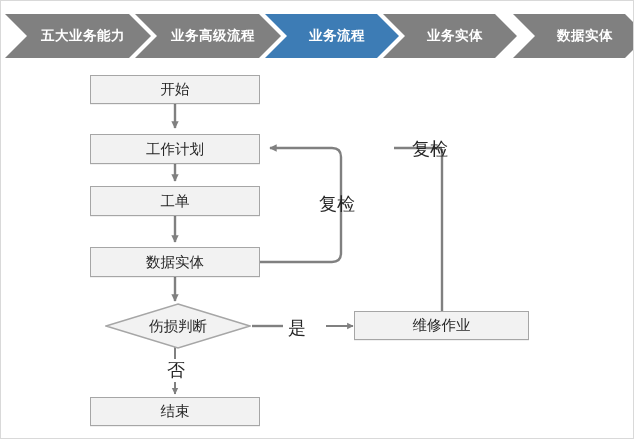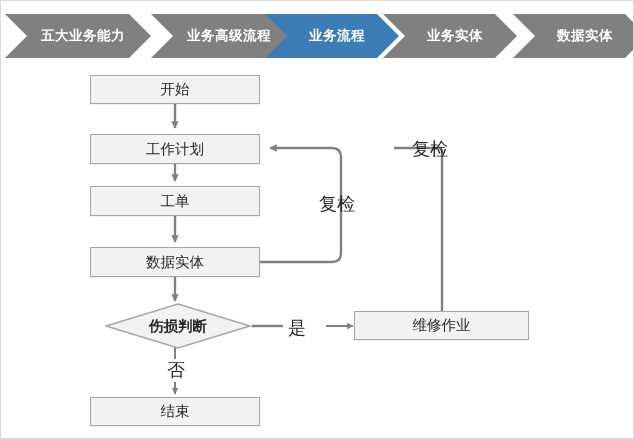--- a/index.html
+++ b/index.html
@@ -73,21 +73,20 @@
     color: #262626;
     font-size: 14.5px;
     line-height: 1;
     box-shadow: 0 1px 0 rgba(0,0,0,0.06);
   }
   .diamond-wrap {
     position: absolute;
     display: flex;
     align-items: center;
     justify-content: center;
-    font-weight: bold;
   }
   .diamond-label {
     position: relative;
     z-index: 3;
     color: #262626;
     font-size: 14.5px;
     line-height: 1;
     white-space: nowrap;
   }
   .edge-label {
@@ -111,21 +110,21 @@
 
   <div id="breadcrumb">
 
     <div class="chev" style="left:4px; width:146px;">
       <svg class="chev-bg" viewBox="0 0 146 44" preserveAspectRatio="none">
         <polygon points="0,0 124,0 146,22 124,44 0,44 22,22" fill="#808080"></polygon>
       </svg>
       <span class="chev-label">五大业务能力</span>
     </div>
 
-    <div class="chev" style="left:150px; width:146px;">
+    <div class="chev" style="left:134px; width:146px;">
       <svg class="chev-bg" viewBox="0 0 146 44" preserveAspectRatio="none">
         <polygon points="0,0 124,0 146,22 124,44 0,44 22,22" fill="#808080"></polygon>
       </svg>
       <span class="chev-label">业务高级流程</span>
     </div>
 
     <div class="chev" style="left:382px; width:134px;">
       <svg class="chev-bg" viewBox="0 0 134 44" preserveAspectRatio="none">
         <polygon points="0,0 112,0 134,22 112,44 0,44 22,22" fill="#808080"></polygon>
       </svg>

